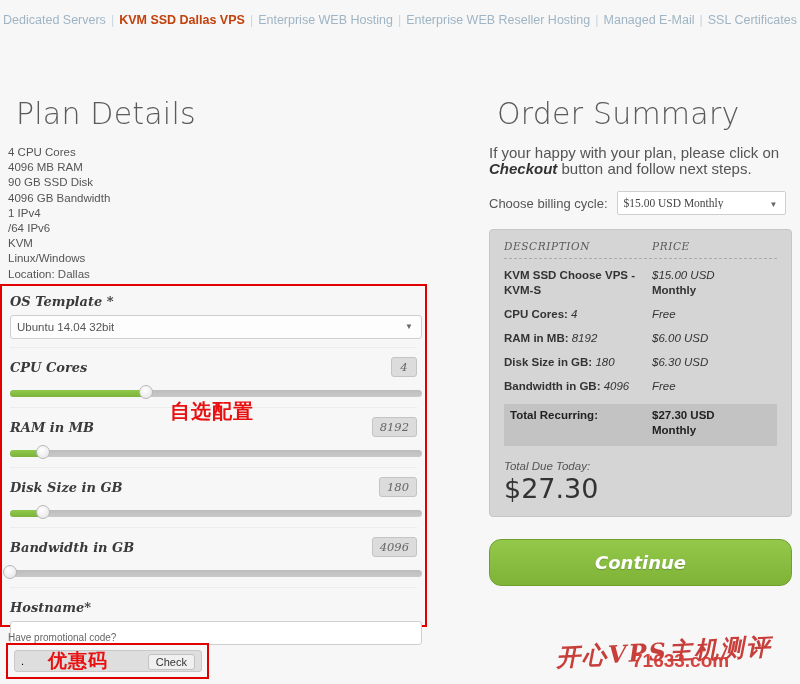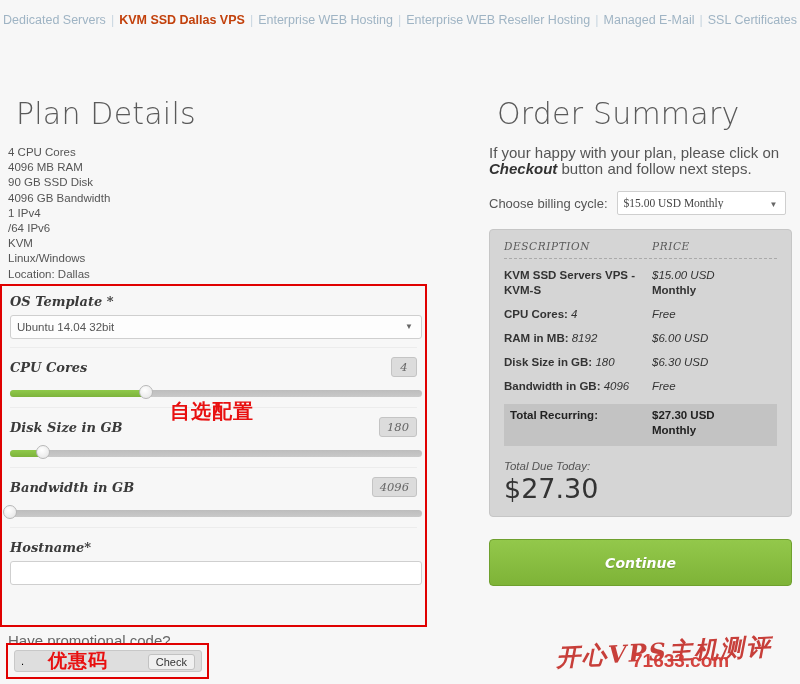--- a/index.html
+++ b/index.html
@@ -141,21 +141,21 @@
     font-size: 20px;
     font-weight: bold;
     color: #e81010;
     font-family: "DejaVu Sans", sans-serif;
     letter-spacing: 1px;
   }
 
   
   .promo-label {
     position: absolute; left: 8px; top: 632px;
-    font-size: 15px; color: #666;
+    font-size: 10px; color: #666;
   }
   .promo-box {
     position: absolute; left: 6px; top: 643px;
     width: 203px; height: 36px;
     border: 2px solid #e00000;
     background: #f7f7f7;
   }
   .promo-inner { position: relative; padding: 5px 6px; }
   input.promo-input {
     width: 188px; height: 22px;
@@ -238,23 +238,23 @@
   .due-wrap { margin-top: 14px; }
   .due-label { font-size: 11.5px; font-style: italic; color: #555; }
   .due-amount { font-size: 27px; color: #333; margin-top: 1px; font-family: "DejaVu Sans", sans-serif; }
 
   .continue-btn {
     display: block;
     width: 303px; height: 47px;
     margin-top: 22px;
     background: linear-gradient(#93c84b, #7eb337);
     border: 1px solid #6fa02e;
-    border-radius: 4px;
+    border-radius: 12px;
     color: #fff;
-    font-size: 14px;
+    font-size: 18px;
     font-style: italic;
     font-weight: bold;
     cursor: pointer;
     font-family: "DejaVu Sans", sans-serif;
     text-shadow: 0 1px 1px rgba(0,0,0,.2);
   }
 
   
   .watermark {
     position: absolute; left: 556px; top: 636px;
@@ -321,20 +321,29 @@
       <div class="field rowline" style="padding:10px 0 8px 0;">
         <span class="field-label">CPU Cores</span>
         <span class="val-box" style="top:9px;">4</span>
         <div class="slider">
           <div class="track"></div>
           <div class="fill" id="fill-0" style="width: 33%;"></div>
           <div class="handle" id="handle-0" style="left: 33%;"></div>
         </div>
       </div>
 
+      <div class="field rowline" style="padding:10px 0 8px 0;">
+        <span class="field-label">RAM in MB</span>
+        <span class="val-box" style="top:9px;">8192</span>
+        <div class="slider">
+          <div class="track"></div>
+          <div class="fill" id="fill-1" style="width: 8%;"></div>
+          <div class="handle" id="handle-1" style="left: 8%;"></div>
+        </div>
+      </div>
 
       <div class="field rowline" style="padding:10px 0 8px 0;">
         <span class="field-label">Disk Size in GB</span>
         <span class="val-box" style="top:9px;">180</span>
         <div class="slider">
           <div class="track"></div>
           <div class="fill" id="fill-2" style="width: 8%;"></div>
           <div class="handle" id="handle-2" style="left: 8%;"></div>
         </div>
       </div>
@@ -385,21 +394,21 @@
       </span>
     </div>
 
     <div class="summary-card">
       <div class="sum-head">
         <div class="c1">DESCRIPTION</div>
         <div class="c2">PRICE</div>
       </div>
 
       <div class="sum-row">
-        <div class="c1"><span>KVM SSD Servers VPS - KVM-S</span><span class="em"></span></div>
+        <div class="c1"><span>KVM SSD Choose VPS - KVM-S</span><span class="em"></span></div>
         <div class="c2"><span>$15.00 USD</span><br><b>Monthly</b></div>
       </div>
 
       <div class="sum-row">
         <div class="c1"><span>CPU Cores: </span><span class="em">4</span></div>
         <div class="c2"><span>Free</span></div>
       </div>
 
       <div class="sum-row">
         <div class="c1"><span>RAM in MB: </span><span class="em">8192</span></div>

